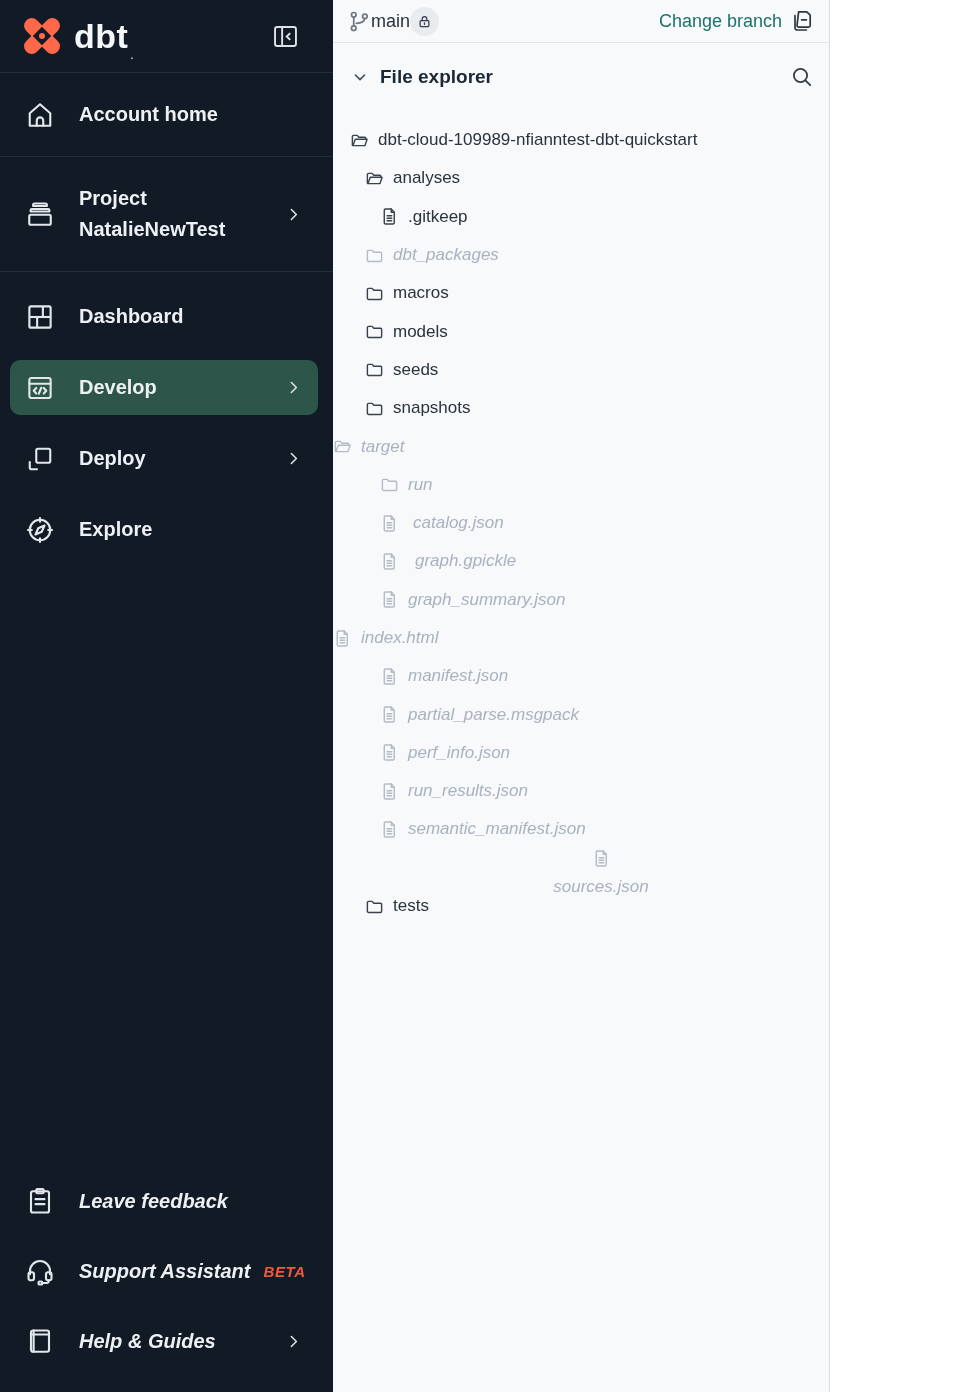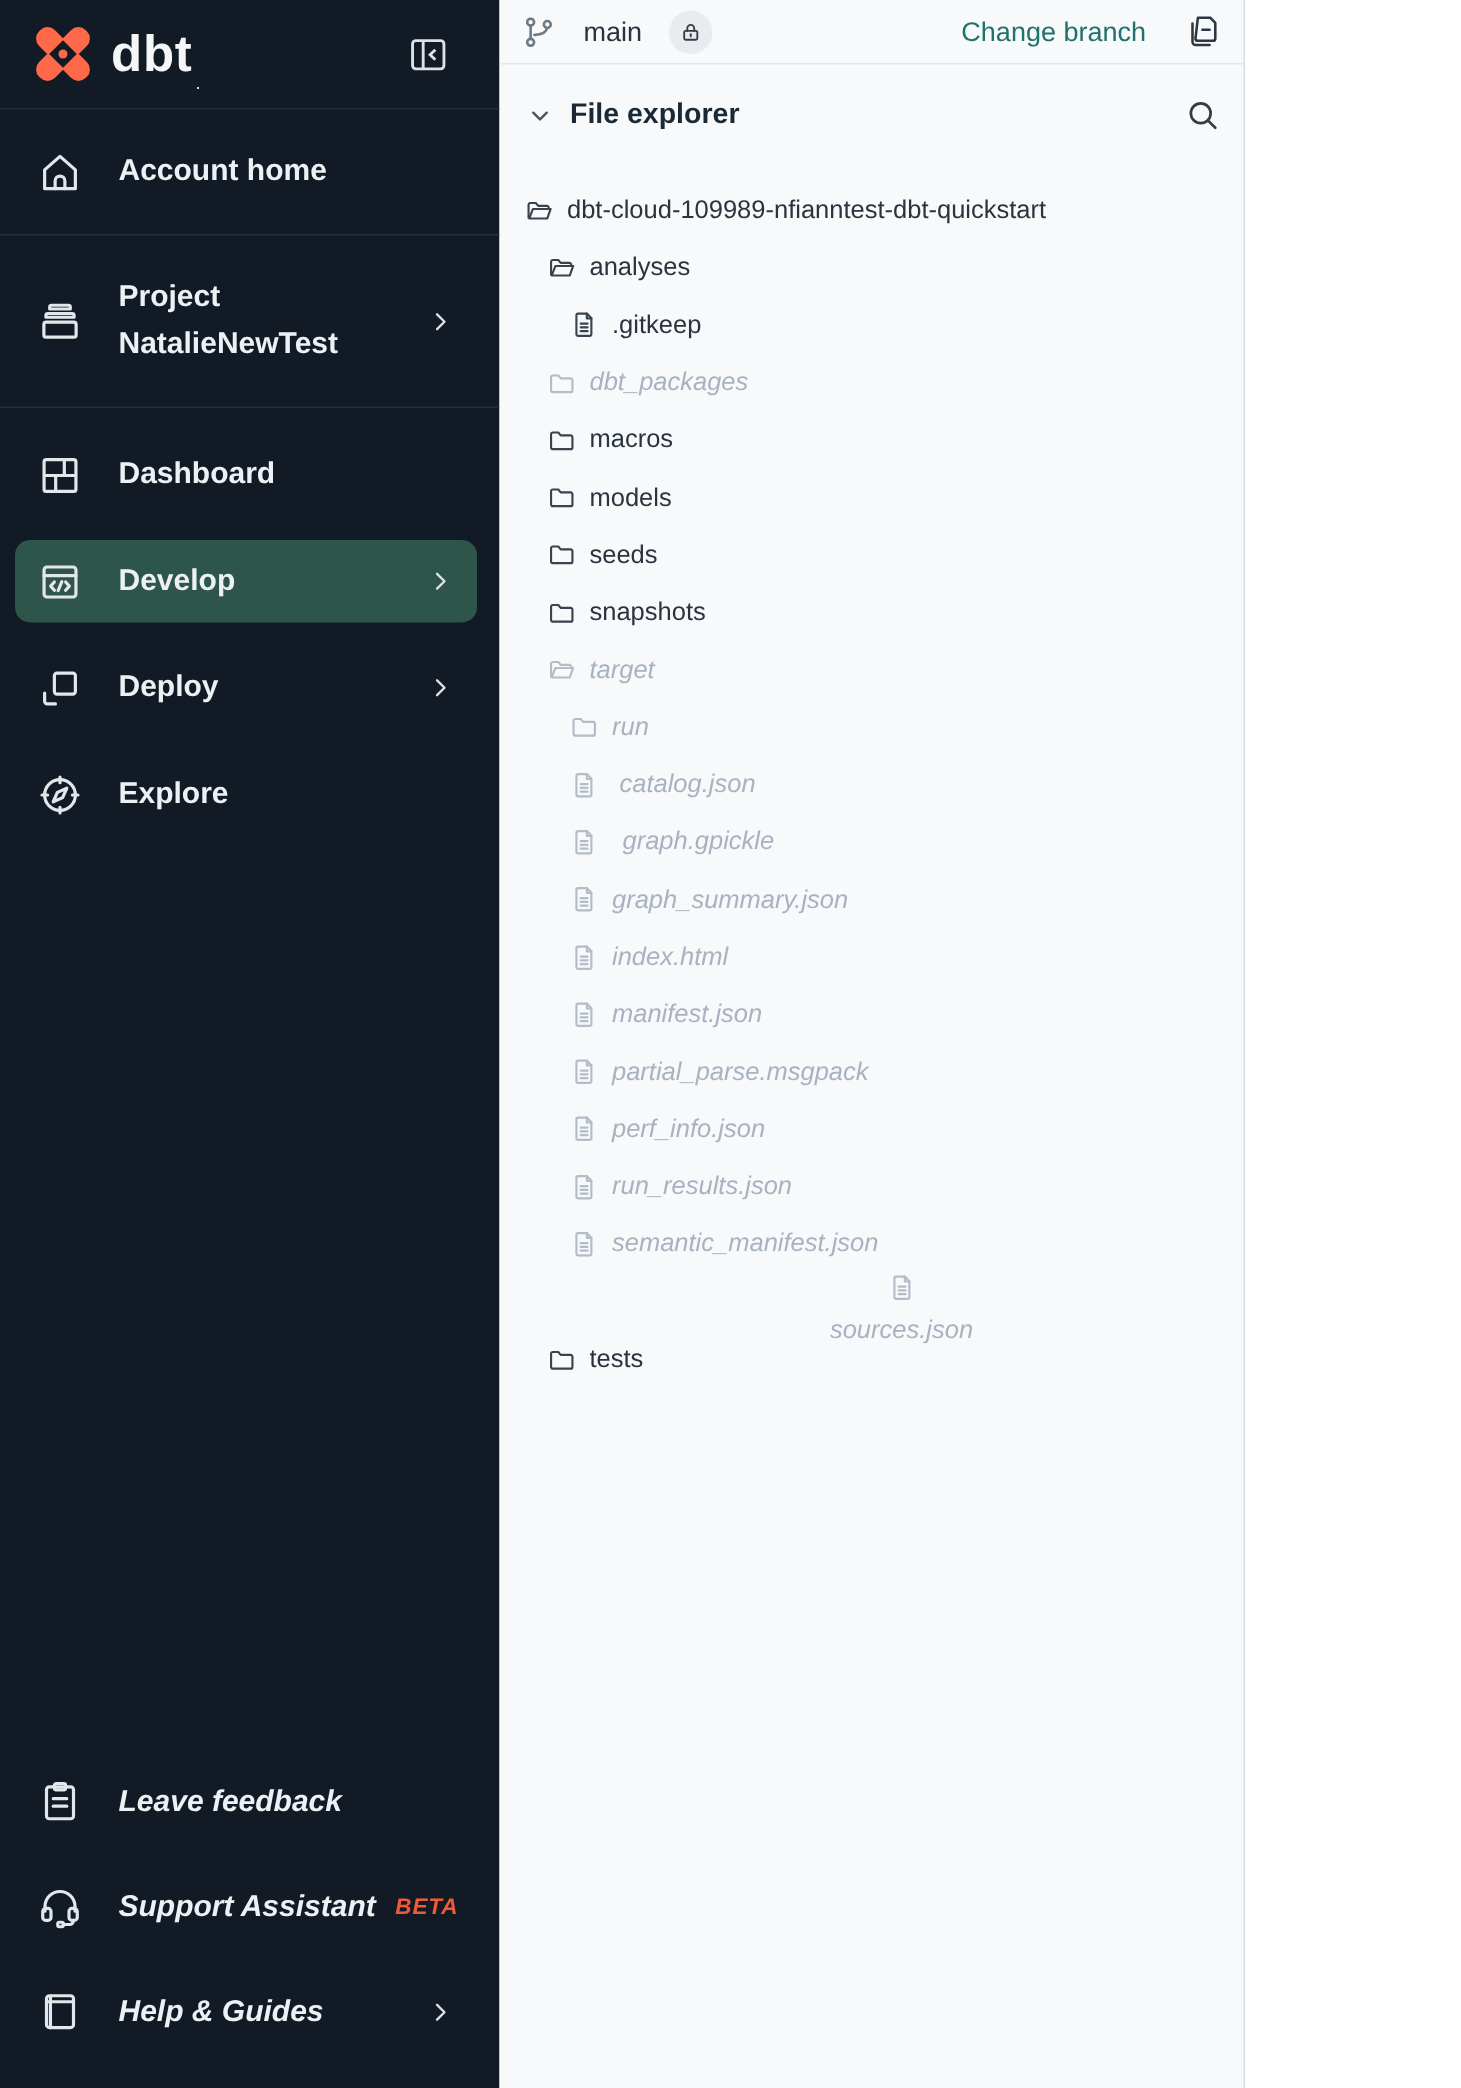--- a/index.html
+++ b/index.html
@@ -45,21 +45,21 @@
     border-radius:10px;padding-left:15px;}
   .nav-item.pill .chev{margin-right:16px;}
   .spacer{flex:1;}
   .bottom-group{padding-bottom:16px;font-style:italic;}
   .bottom-group .nav-item{height:70px;}
   .beta{margin-left:13px;font-size:15px;font-weight:700;letter-spacing:.6px;color:var(--beta-orange);}
 
   
   .main-panel{width:497px;height:100%;background:var(--panel-bg);flex:none;
     border-right:1px solid var(--editor-border);display:flex;flex-direction:column;}
-  .branch-bar{height:43px;flex:none;display:flex;align-items:center;gap:18px;
+  .branch-bar{height:43px;flex:none;display:flex;align-items:center;gap:0;
     padding:0 15px;border-bottom:1px solid var(--panel-divider);}
   .branch-bar .git-ic{color:var(--icon-gray);}
   .branch-name{font-size:18px;color:#29323d;}
   .lock-badge{width:29px;height:29px;border-radius:50%;background:var(--badge-bg);
     display:flex;align-items:center;justify-content:center;color:#343e49;cursor:pointer;}
   .change-branch{margin-left:auto;font-size:18px;color:var(--teal-link);cursor:pointer;}
   .copy-btn{margin-left:8px;color:#2d3742;cursor:pointer;}
 
   .vc-section{height:429px;flex:none;border-bottom:1px solid var(--panel-divider);padding-top:21px;}
   .section-header{height:34px;display:flex;align-items:center;gap:11px;padding:0 15px 0 18px;position:relative;}
@@ -356,21 +356,21 @@
     <span class="tree-label">seeds</span>
   </div>
         <div class="tree-row" style="padding-left: 32px;">
     <span class="tree-icon">
             <svg width="19" height="19" viewBox="0 0 24 24" fill="none" stroke="currentColor" stroke-width="1.8" stroke-linejoin="round">
               <path d="M3 7 a1.5 1.5 0 0 1 1.5 -1.5 h4.6 l2 2.4 h8.4 a1.5 1.5 0 0 1 1.5 1.5 v8.6 a1.5 1.5 0 0 1 -1.5 1.5 h-15 a1.5 1.5 0 0 1 -1.5 -1.5 Z"></path>
             </svg>
           </span>
     <span class="tree-label">snapshots</span>
   </div>
-        <div class="tree-row muted" style="padding-left: 32px;">
+        <div class="tree-row muted" style="">
     <span class="tree-icon">
             <svg width="19" height="19" viewBox="0 0 24 24" fill="none" stroke="currentColor" stroke-width="1.8" stroke-linejoin="round">
               <path d="M3 18.5 V7 a1.5 1.5 0 0 1 1.5 -1.5 h4.6 l2 2.4 h7.4 a1.5 1.5 0 0 1 1.5 1.5 v1.1"></path>
               <path d="M21.6 10.5 h-14.9 l-3.1 8 h15.2 Z"></path>
             </svg>
           </span>
     <span class="tree-label">target</span>
   </div>
         <div class="tree-row muted" style="padding-left: 47px;">
     <span class="tree-icon">
@@ -409,21 +409,21 @@
             <svg width="19" height="19" viewBox="0 0 24 24" fill="none" stroke="currentColor" stroke-width="1.8" stroke-linecap="round" stroke-linejoin="round">
               <path d="M6.8 2.6 h7.4 l3.8 3.9 V20 a1.4 1.4 0 0 1 -1.4 1.4 H6.8 a1.4 1.4 0 0 1 -1.4 -1.4 V4 a1.4 1.4 0 0 1 1.4 -1.4 Z"></path>
               <polyline points="14.2,2.6 14.2,6.7 18,6.7"></polyline>
               <line x1="9" y1="11" x2="14.8" y2="11"></line>
               <line x1="9" y1="14.2" x2="14.8" y2="14.2"></line>
               <line x1="9" y1="17.4" x2="14.8" y2="17.4"></line>
             </svg>
           </span>
     <span class="tree-label">graph_summary.json</span>
   </div>
-        <div class="tree-row muted" style="padding-left: 47px; text-align: right;">
+        <div class="tree-row muted" style=" text-align: right;">
     <span class="tree-icon">
             <svg width="19" height="19" viewBox="0 0 24 24" fill="none" stroke="currentColor" stroke-width="1.8" stroke-linecap="round" stroke-linejoin="round">
               <path d="M6.8 2.6 h7.4 l3.8 3.9 V20 a1.4 1.4 0 0 1 -1.4 1.4 H6.8 a1.4 1.4 0 0 1 -1.4 -1.4 V4 a1.4 1.4 0 0 1 1.4 -1.4 Z"></path>
               <polyline points="14.2,2.6 14.2,6.7 18,6.7"></polyline>
               <line x1="9" y1="11" x2="14.8" y2="11"></line>
               <line x1="9" y1="14.2" x2="14.8" y2="14.2"></line>
               <line x1="9" y1="17.4" x2="14.8" y2="17.4"></line>
             </svg>
           </span>
     <span class="tree-label">index.html</span>

